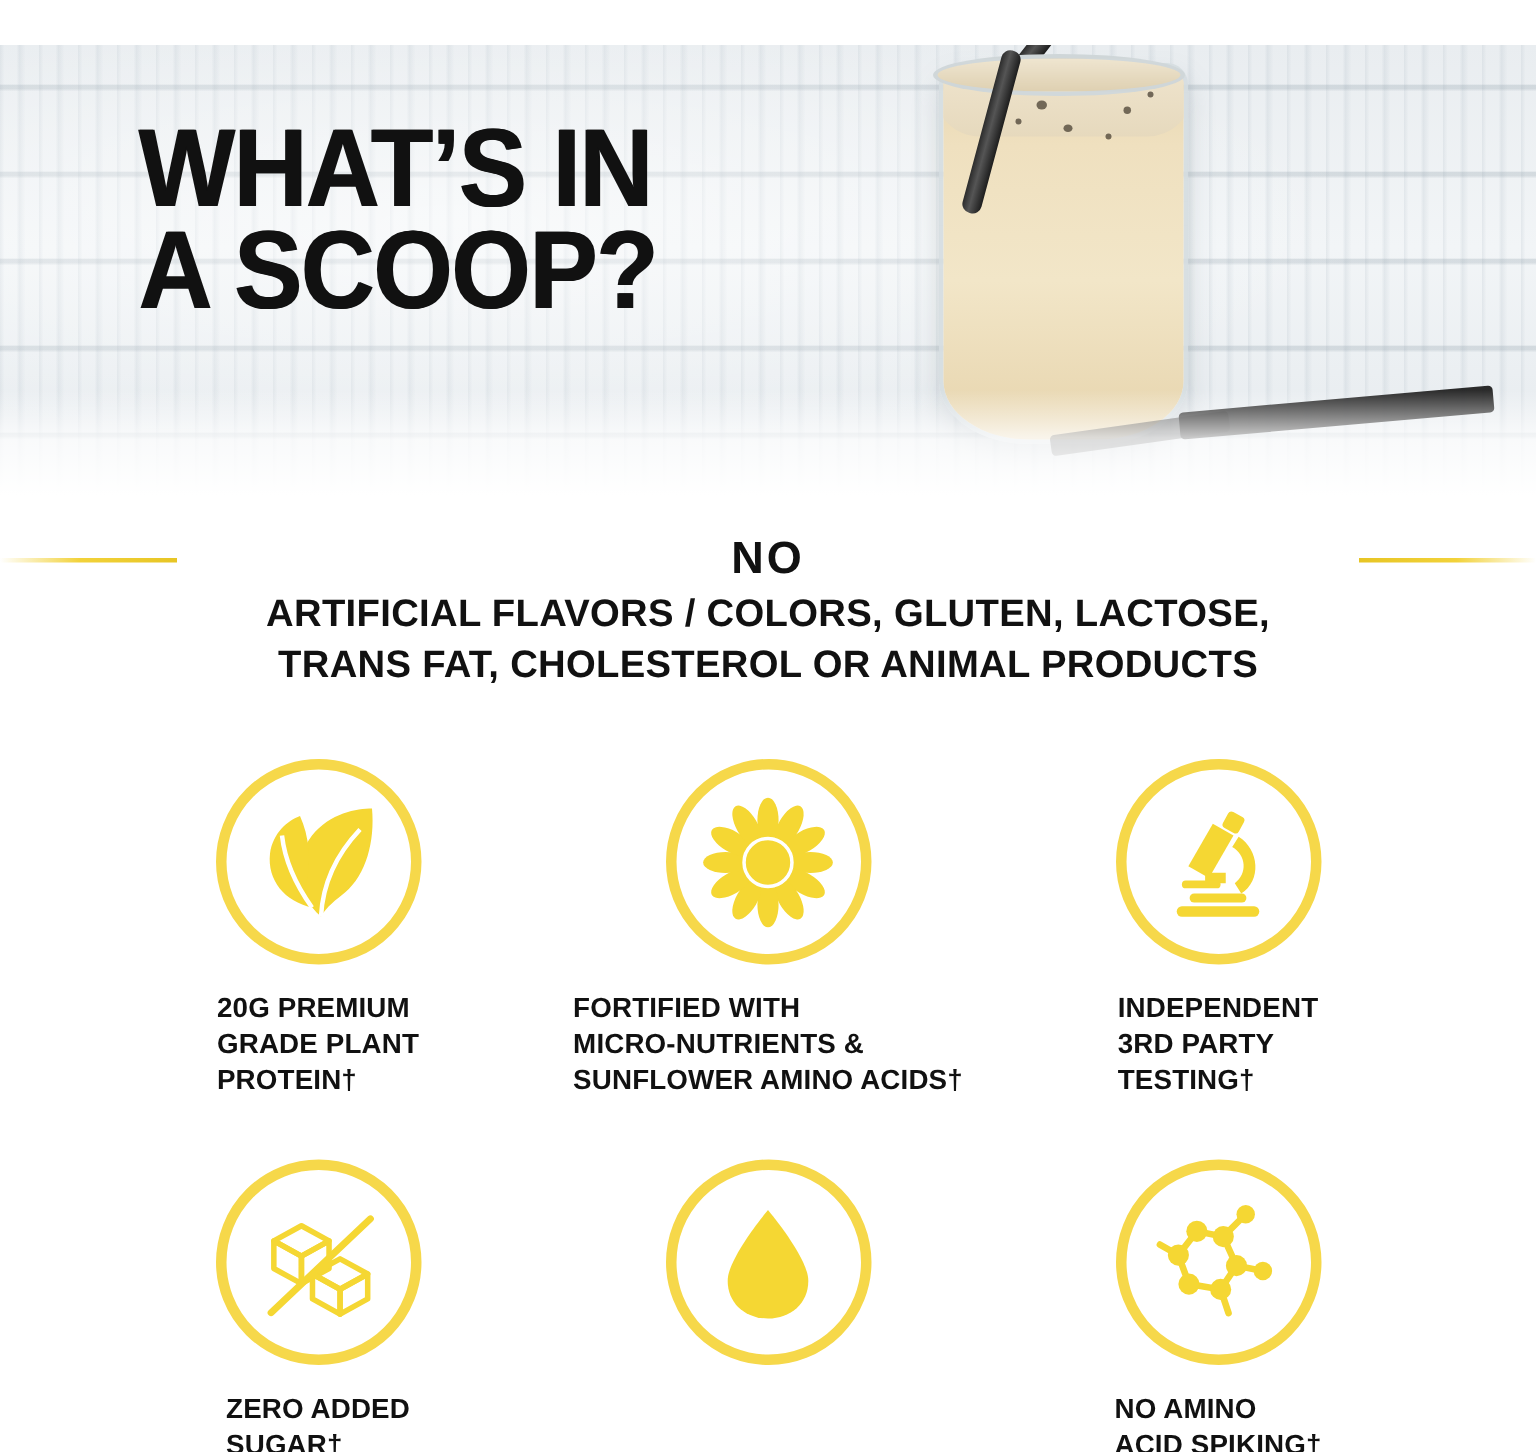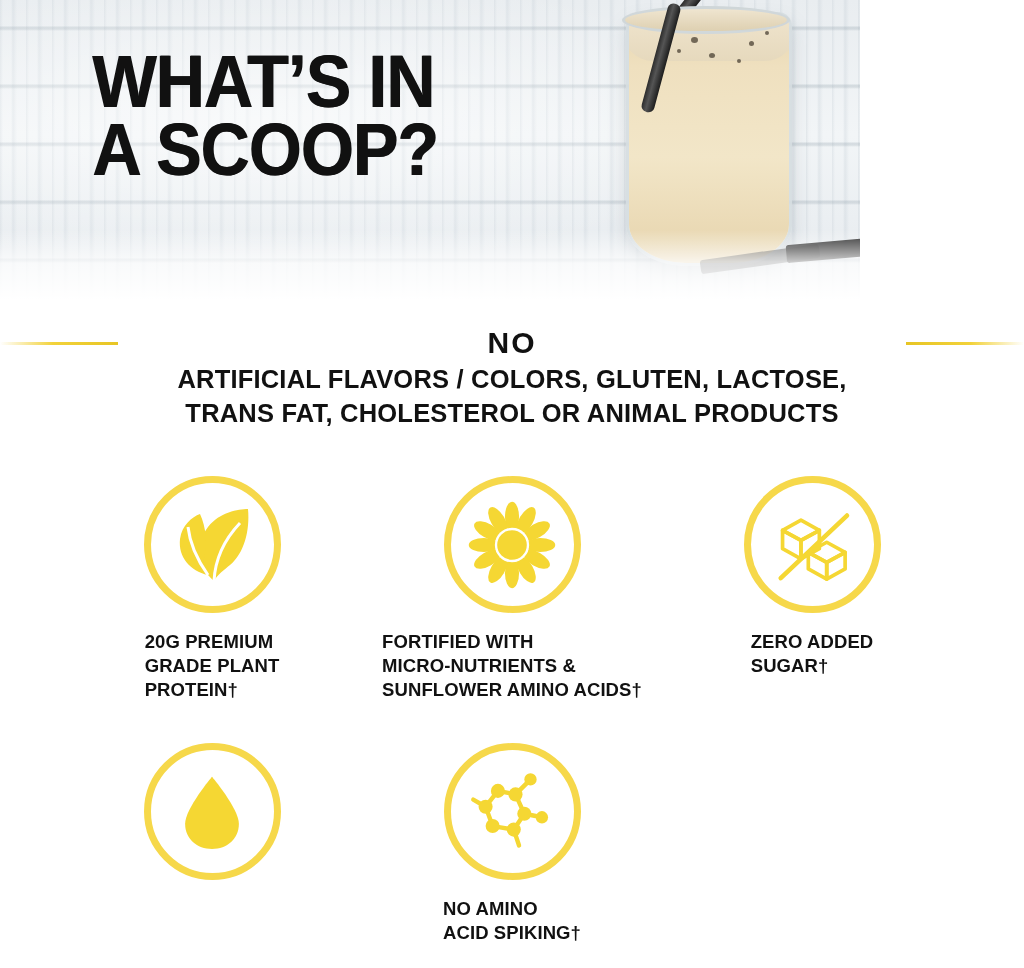--- a/index.html
+++ b/index.html
@@ -18,24 +18,25 @@
     position: relative;
     width: 1024px;
     height: 968px;
     background: #ffffff;
     overflow: hidden;
   }
 
   
   .hero {
     position: relative;
-    width: 860px;
+    width: 1024px;
     height: 300px;
     overflow: hidden;
     background: #eef1f3;
+    margin-top: 30px;
   }
   .hero-wood {
     position: absolute;
     inset: 0;
     background:
       repeating-linear-gradient(
         180deg,
         rgba(255,255,255,0.0) 0px,
         rgba(255,255,255,0.0) 26px,
         rgba(150,165,175,0.30) 27px,
@@ -342,20 +343,40 @@
             </g>
             <circle cx="50" cy="50" r="17" fill="none" stroke="#ffffff" stroke-width="2.5"></circle>
           </svg>
         </span>
       </div>
       <div class="cell-label">FORTIFIED WITH
 MICRO-NUTRIENTS &amp;
 SUNFLOWER AMINO ACIDS†</div>
     </div>
 
+    <div class="cell">
+      <div class="badge">
+        <span>
+          <svg width="86" height="86" viewBox="0 0 100 100">
+            <g fill="#f5d733">
+              <rect x="18" y="84" width="64" height="8" rx="4"></rect>
+              <rect x="28" y="74" width="44" height="7" rx="3.5"></rect>
+              <path d="M46 20 l16 9 -19 33 -16 -9 z"></path>
+              <rect x="55" y="12" width="14" height="14" rx="3" transform="rotate(29 62 19)"></rect>
+              <path d="M40 58 h16 v8 h-16 z"></path>
+              <path d="M66 30 c16 10 18 34 2 44 l-5 -8 c10 -7 9 -22 -2 -28 z"></path>
+              <rect x="22" y="64" width="30" height="6" rx="3"></rect>
+            </g>
+          </svg>
+        </span>
+      </div>
+      <div class="cell-label">INDEPENDENT
+3RD PARTY
+TESTING†</div>
+    </div>
 
     <div class="cell">
       <div class="badge">
         <span>
           <svg width="92" height="92" viewBox="0 0 100 100">
             <g fill="none" stroke="#f5d733" stroke-width="4" stroke-linejoin="round">
               <path d="M18 34 l20 -11 20 11 -20 11 z"></path>
               <path d="M18 34 v20 l20 11 v-20 z"></path>
               <path d="M58 34 v20 l-20 11 v-20 z"></path>
               <path d="M46 58 l20 -11 20 11 -20 11 z"></path>

